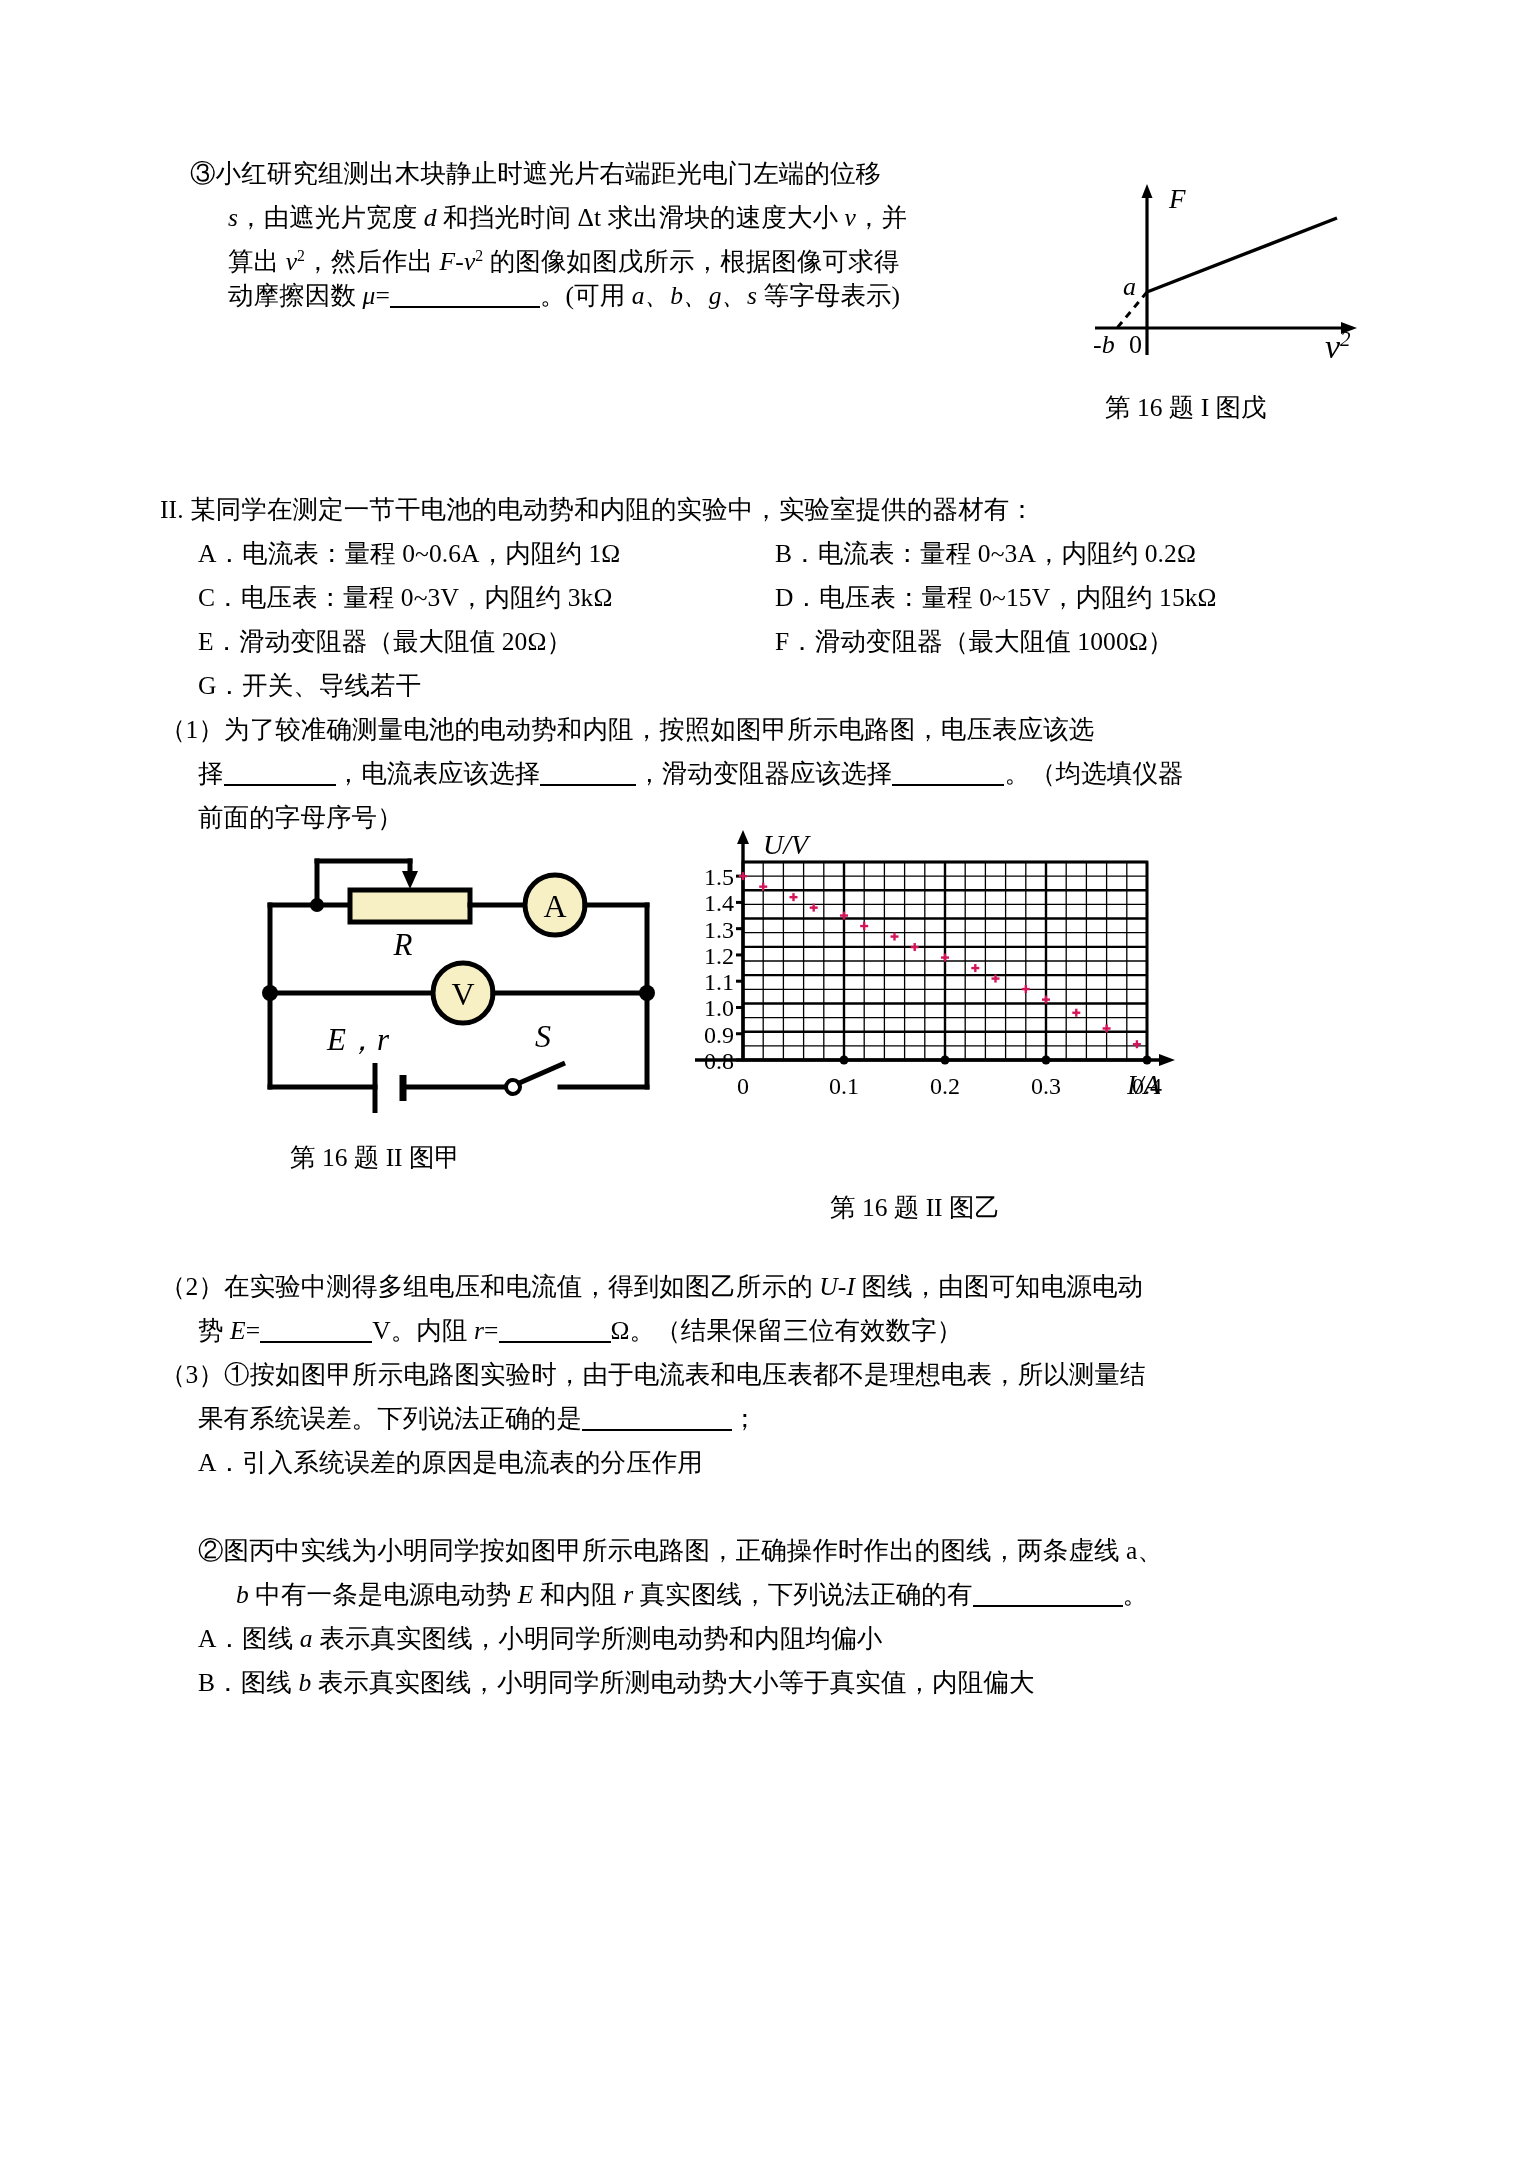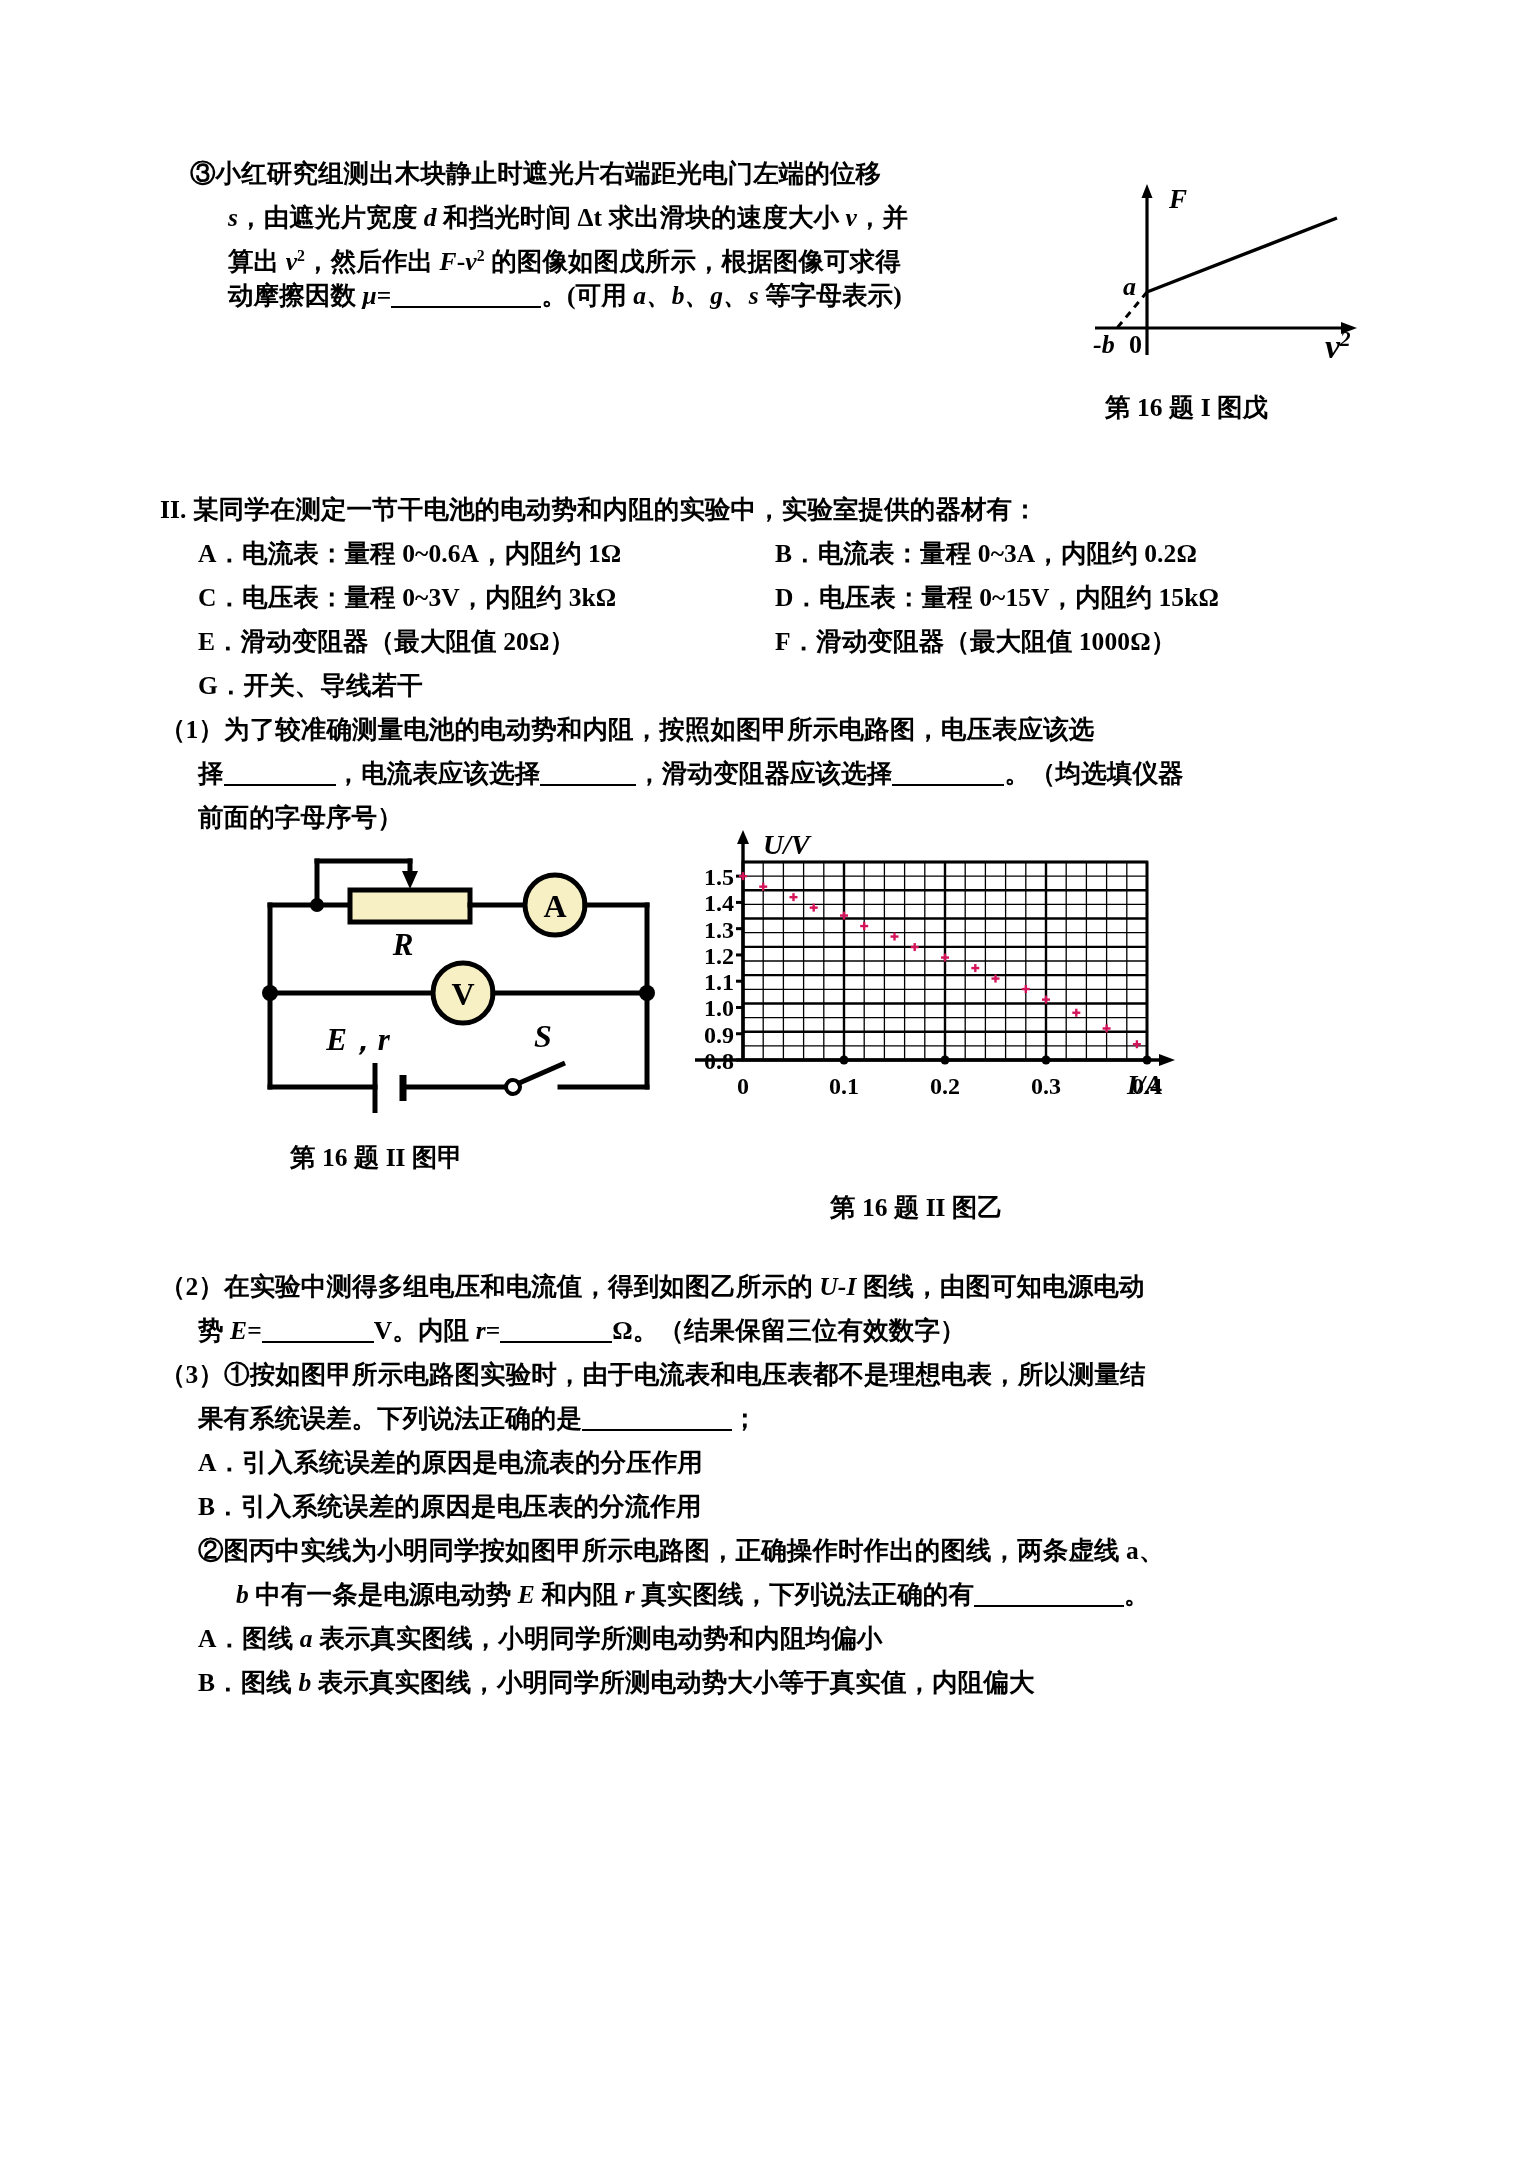--- a/index.html
+++ b/index.html
@@ -13,21 +13,20 @@
     position: relative;
     font-family: "Liberation Serif", "DejaVu Serif", serif;
     color: #000000;
     overflow: hidden;
   }
   .page {
     position: absolute;
     left: 0; top: 0;
     width: 1220px;
     height: 2171px;
-    font-weight: bold;
   }
 
   
   .txt {
     position: absolute;
     font-size: 25.5px;
     line-height: 44px;
     white-space: nowrap;
     letter-spacing: 0.1px;
   }
@@ -285,21 +284,20 @@
   </div>
   <div class="txt" style="left:198px; top:1309px;">
     <span>势 </span><span class="it">E</span><span>=</span><span class="blank-m"></span><span>V。内阻 </span><span class="it">r</span><span>=</span><span class="blank-m"></span><span>Ω。（结果保留三位有效数字）</span>
   </div>
 
   <div class="txt" style="left:160px; top:1353px;">（3）①按如图甲所示电路图实验时，由于电流表和电压表都不是理想电表，所以测量结</div>
   <div class="txt" style="left:198px; top:1397px;">
     <span>果有系统误差。下列说法正确的是</span><span class="blank-l"></span><span>；</span>
   </div>
   <div class="txt" style="left:198px; top:1441px;">A．引入系统误差的原因是电流表的分压作用</div>
-  <div class="txt" style="left:198px; top:1485px;">B．引入系统误差的原因是电压表的分流作用</div>
   <div class="txt" style="left:236px; top:1573px;">
     <span class="it">b</span><span> 中有一条是电源电动势 </span><span class="it">E</span><span> 和内阻 </span><span class="it">r</span><span> 真实图线，下列说法正确的有</span><span class="blank-l"></span><span>。</span>
   </div>
   <div class="txt" style="left:198px; top:1529px;">②图丙中实线为小明同学按如图甲所示电路图，正确操作时作出的图线，两条虚线 a、</div>
   <div class="txt" style="left:198px; top:1617px;">
     <span>A．图线 </span><span class="it">a</span><span> 表示真实图线，小明同学所测电动势和内阻均偏小</span>
   </div>
   <div class="txt" style="left:198px; top:1661px;">
     <span>B．图线 </span><span class="it">b</span><span> 表示真实图线，小明同学所测电动势大小等于真实值，内阻偏大</span>
   </div>

